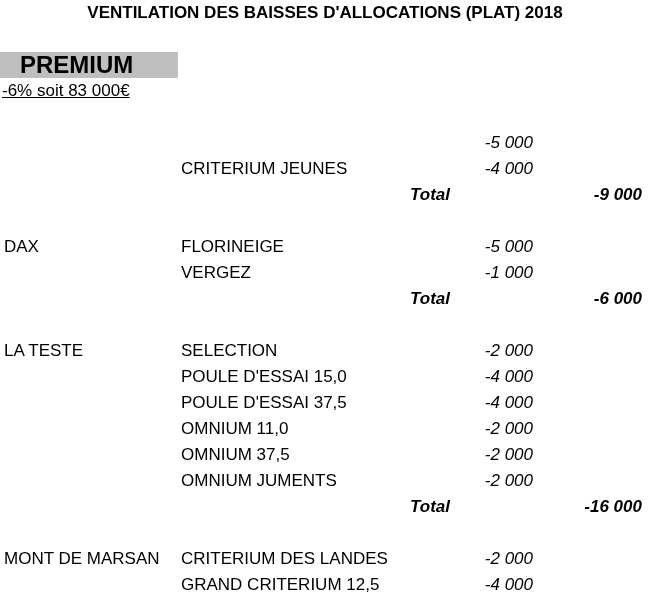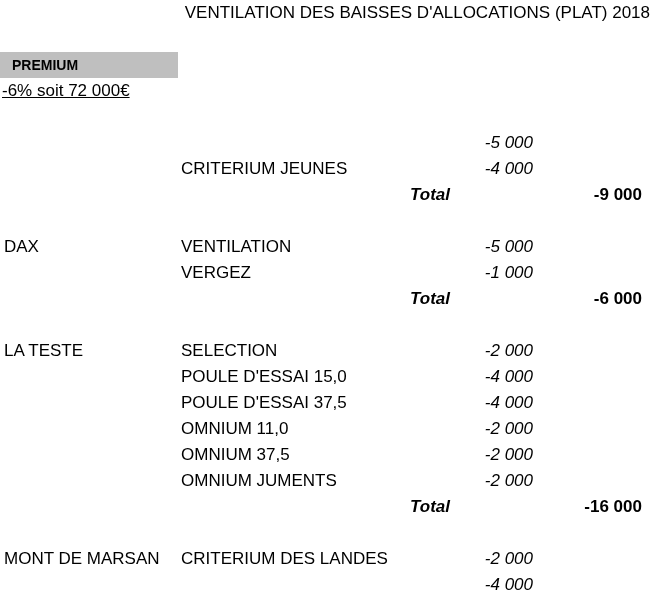--- a/index.html
+++ b/index.html
@@ -8,38 +8,38 @@
     width: 650px;
     height: 599px;
     background: #ffffff;
     color: #000000;
     font-family: "Liberation Sans", sans-serif;
     font-size: 17px;
     overflow: hidden;
   }
   .row { position: relative; height: 26px; }
   .title-row {
-    text-align: right;
-    font-weight: 400;
+    text-align: center;
+    font-weight: 700;
     line-height: 26px;
     white-space: nowrap;
   }
   .premium-band {
     position: absolute;
     left: 0; top: 0;
     width: 178px;
     height: 26px;
     background: #bfbfbf;
   }
   .premium-text {
     position: absolute;
-    left: 12px; top: 0;
+    left: 20px; top: 0;
     line-height: 26px;
     font-weight: 700;
-    font-size: 14px;
+    font-size: 24px;
     white-space: nowrap;
   }
   .subtitle-text {
     position: absolute;
     left: 2px; top: 0;
     line-height: 25px;
     text-decoration: underline;
     white-space: nowrap;
   }
   .city {
@@ -69,60 +69,61 @@
     line-height: 26px;
     font-weight: 700;
     font-style: italic;
     white-space: nowrap;
   }
   .total-value {
     position: absolute;
     right: 8px; top: 0;
     line-height: 26px;
     font-weight: 700;
+    font-style: italic;
     white-space: nowrap;
   }
 </style>
 </head>
 <body>
 
 <div class="page">
 
   <div class="row title-row">VENTILATION DES BAISSES D'ALLOCATIONS (PLAT) 2018</div>
 
   <div class="row"></div>
 
   <div class="row">
     <div class="premium-band" style="background: rgb(191, 191, 191);"></div>
     <div class="premium-text">PREMIUM</div>
   </div>
 
   <div class="row">
-    <span class="subtitle-text">-6% soit 72 000€</span>
+    <span class="subtitle-text">-6% soit 83 000€</span>
   </div>
 
   <div class="row"></div>
 
   <div class="row">
     <span class="amount">-5 000</span>
   </div>
   <div class="row">
     <span class="race">CRITERIUM JEUNES</span>
     <span class="amount">-4 000</span>
   </div>
   <div class="row">
     <span class="total-label">Total</span>
     <span class="total-value">-9 000</span>
   </div>
 
   <div class="row"></div>
 
   <div class="row">
     <span class="city">DAX</span>
-    <span class="race">VENTILATION</span>
+    <span class="race">FLORINEIGE</span>
     <span class="amount">-5 000</span>
   </div>
   <div class="row">
     <span class="race">VERGEZ</span>
     <span class="amount">-1 000</span>
   </div>
   <div class="row">
     <span class="total-label">Total</span>
     <span class="total-value">-6 000</span>
   </div>
@@ -160,16 +161,17 @@
   </div>
 
   <div class="row"></div>
 
   <div class="row">
     <span class="city">MONT DE MARSAN</span>
     <span class="race">CRITERIUM DES LANDES</span>
     <span class="amount">-2 000</span>
   </div>
   <div class="row">
+    <span class="race">GRAND CRITERIUM 12,5</span>
     <span class="amount">-4 000</span>
   </div>
 
 </div>
 
 </body></html>

